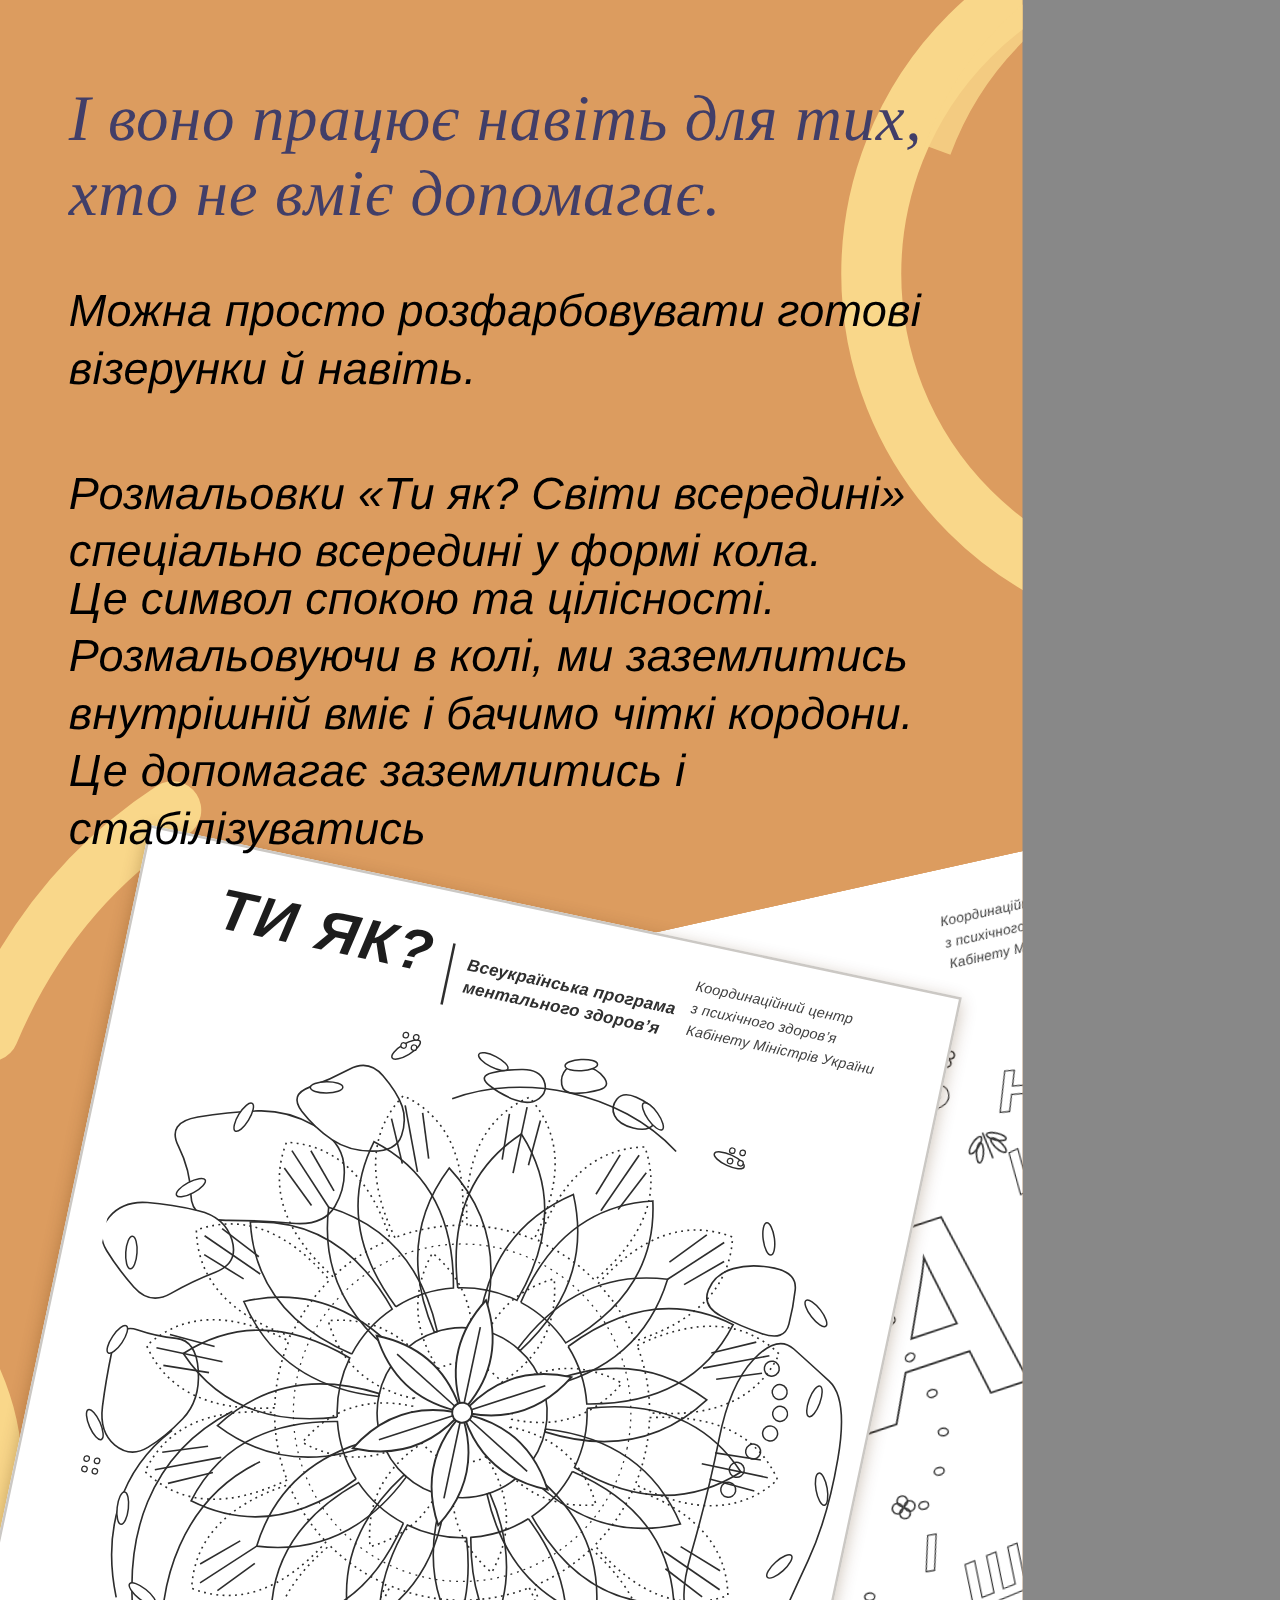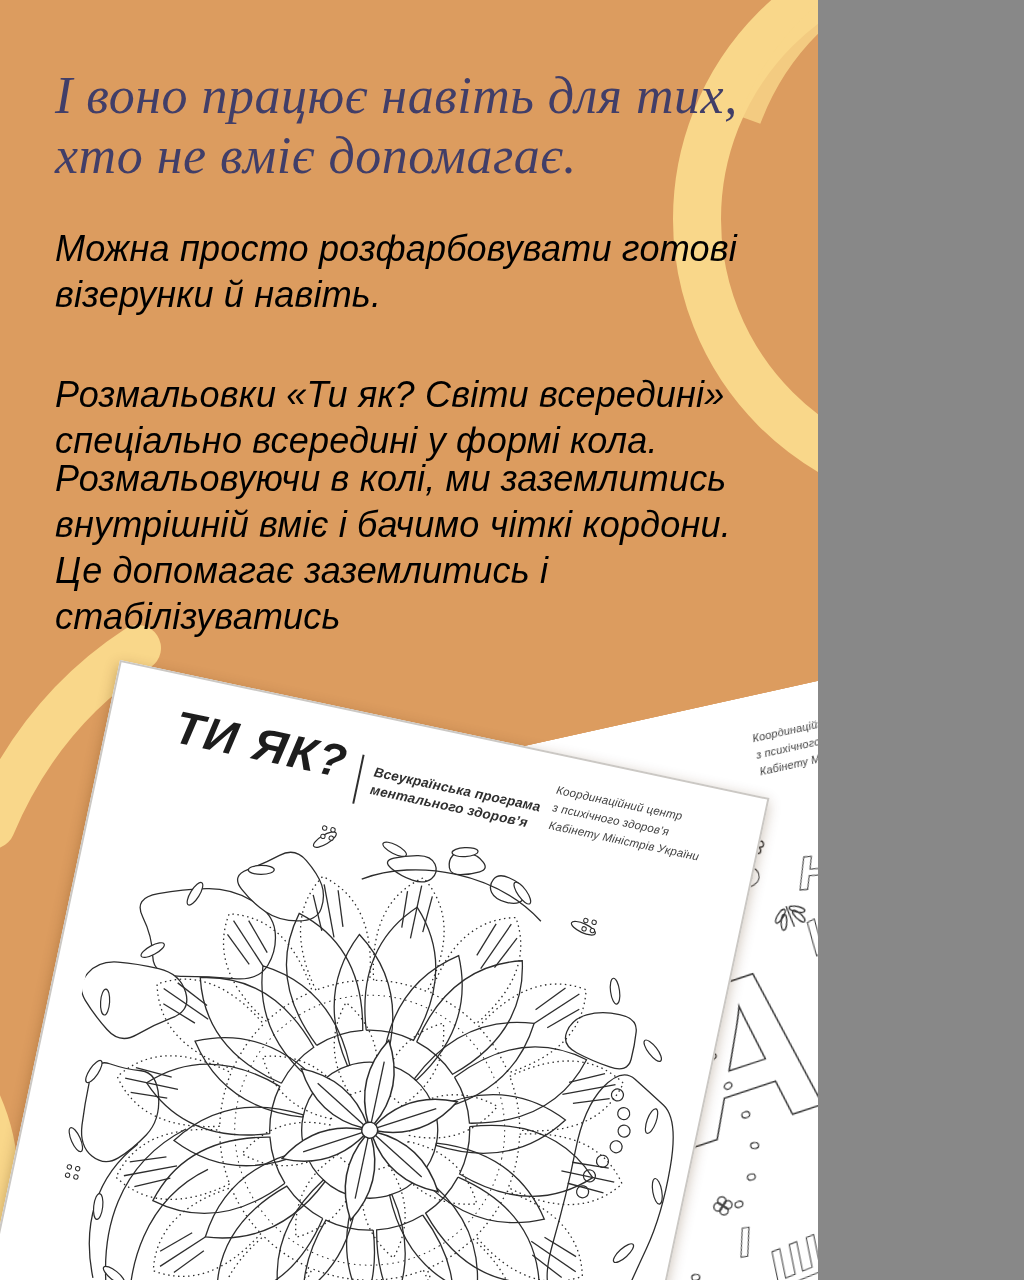--- a/index.html
+++ b/index.html
@@ -65,20 +65,21 @@
 
   <div class="para p1">
     <div>Можна просто розфарбовувати готові</div>
     <div>візерунки й навіть.</div>
   </div>
   <div class="para p2">
     <div>Розмальовки «Ти як? Світи всередині»</div>
     <div>спеціально всередині у формі кола.</div>
   </div>
   <div class="para p3">
+    <div>Це символ спокою та цілісності.</div>
     <div>Розмальовуючи в колі, ми заземлитись</div>
     <div>внутрішній вміє і бачимо чіткі кордони.</div>
     <div>Це допомагає заземлитись і стабілізуватись</div>
   </div>
 
   <div class="page page-right">
     <div class="credit credit-right">
       <div>Координаційний центр</div>
       <div>з психічного здоров’я</div>
       <div>Кабінету Міністрів України</div>

